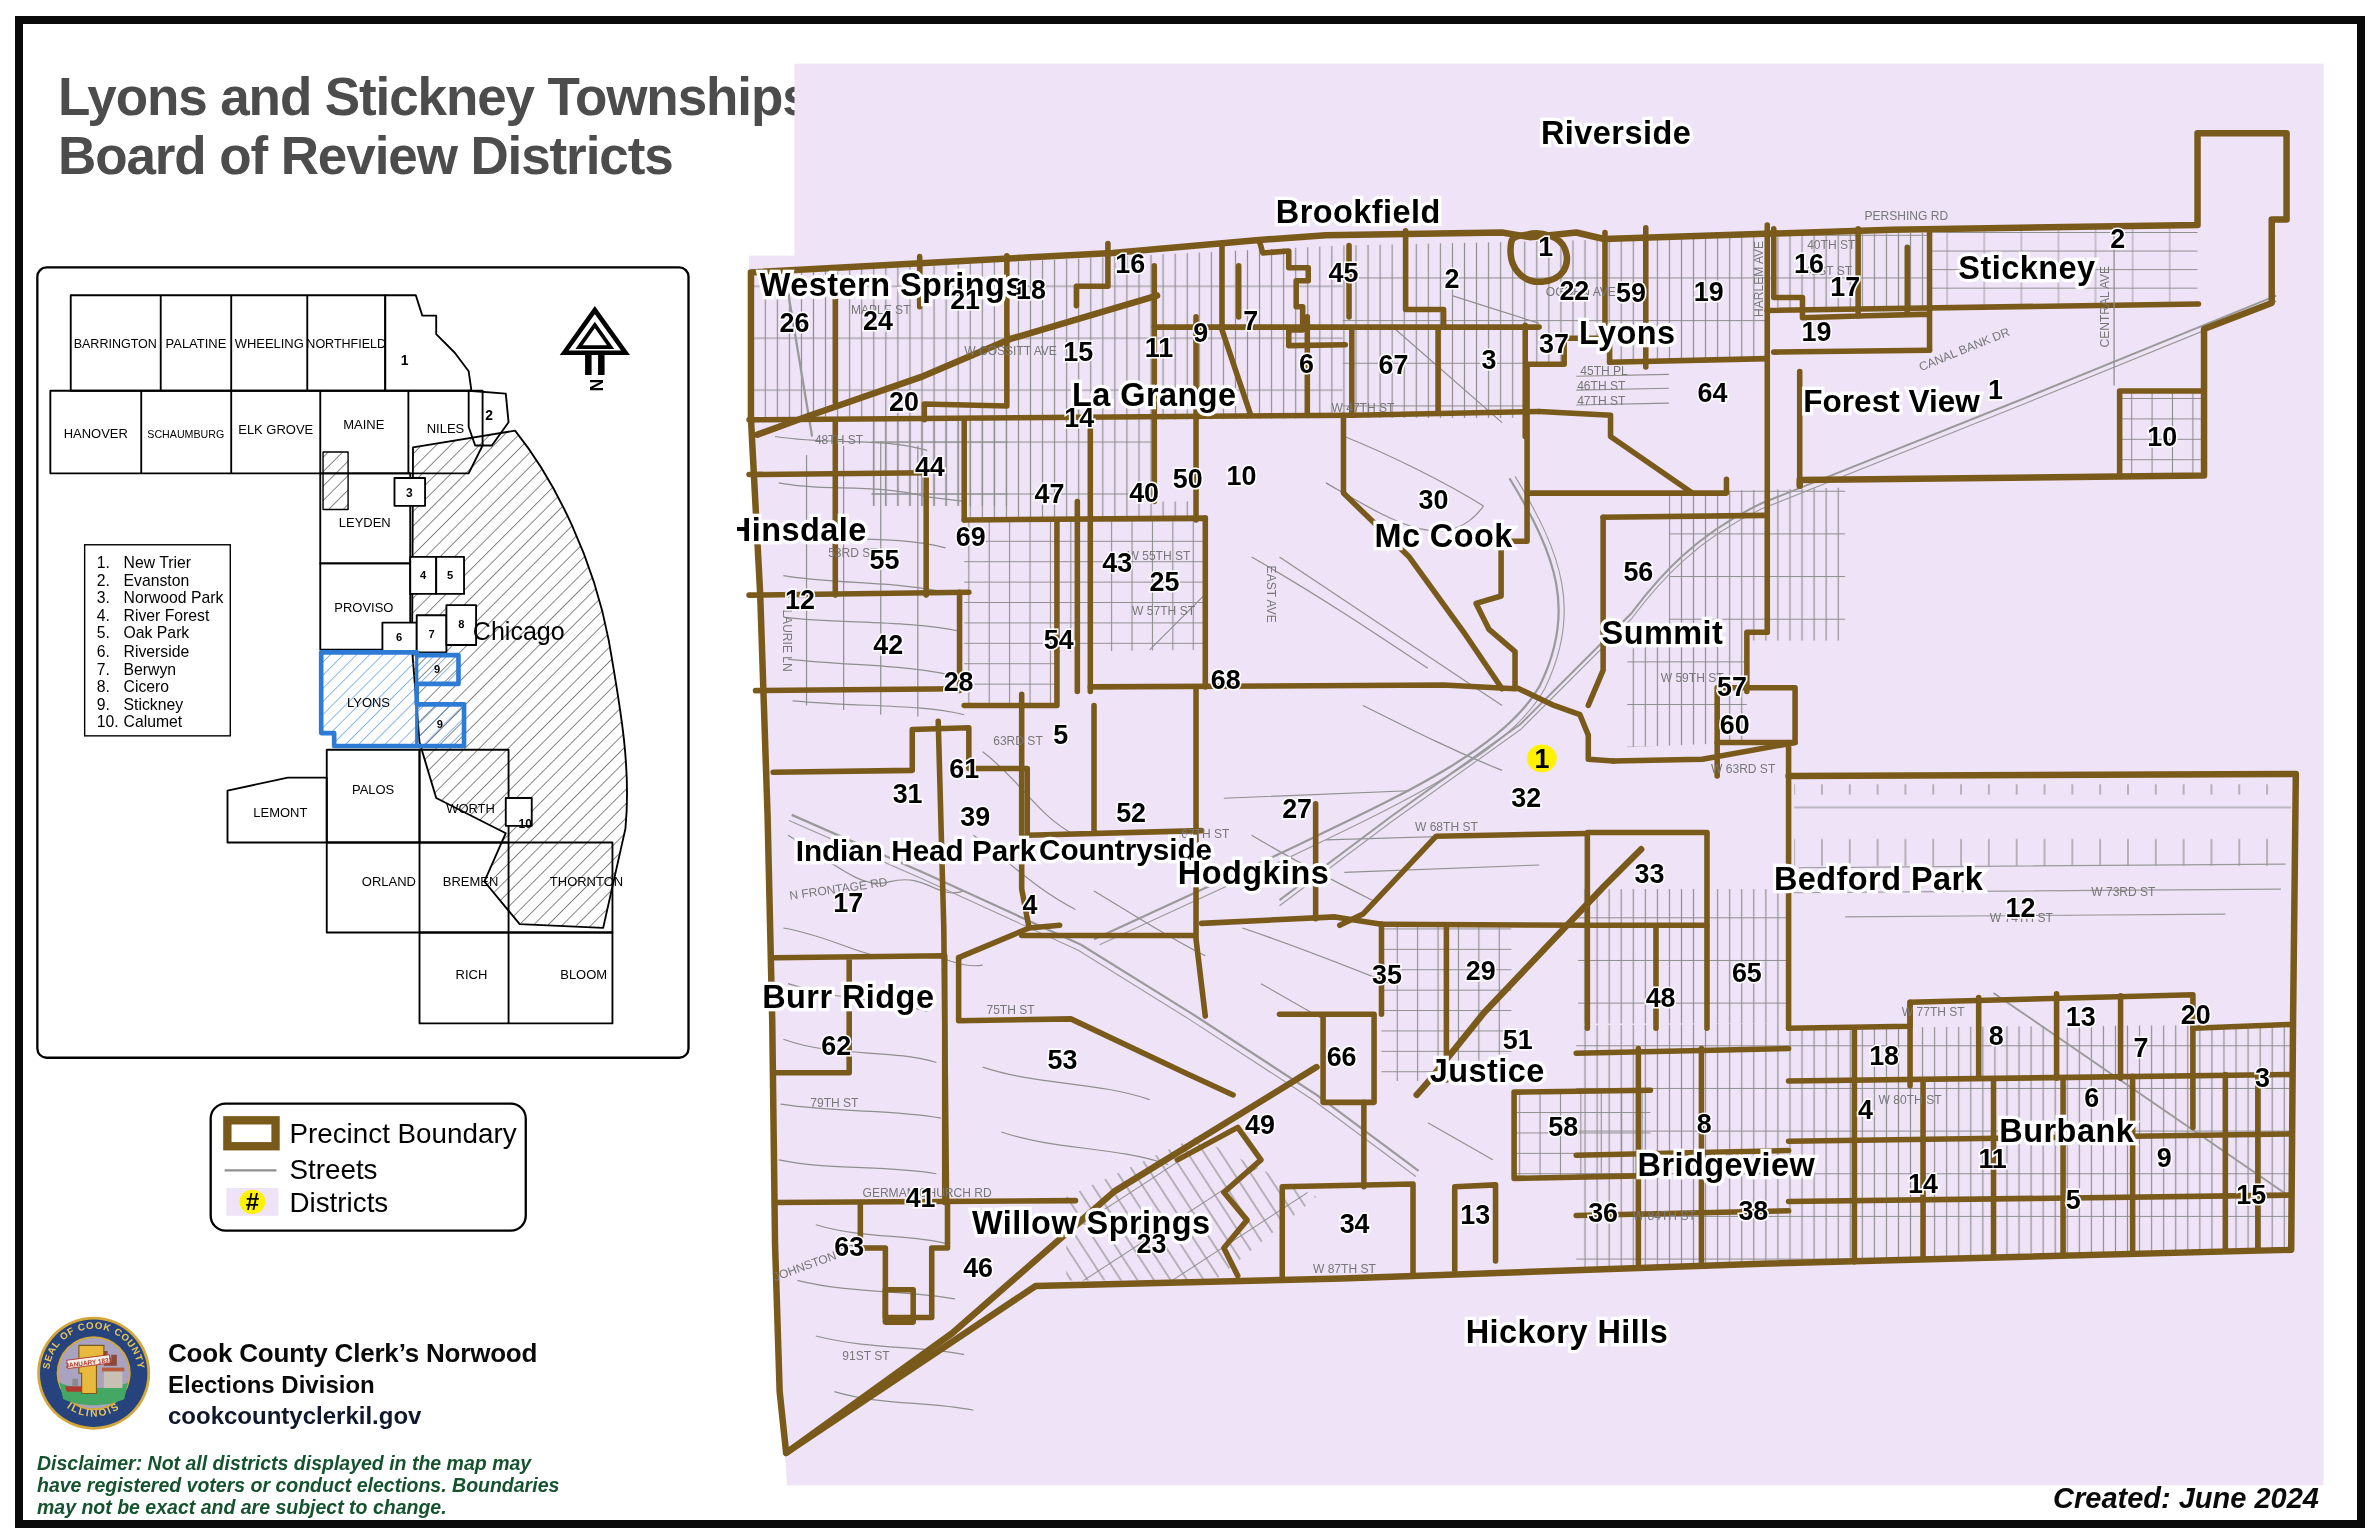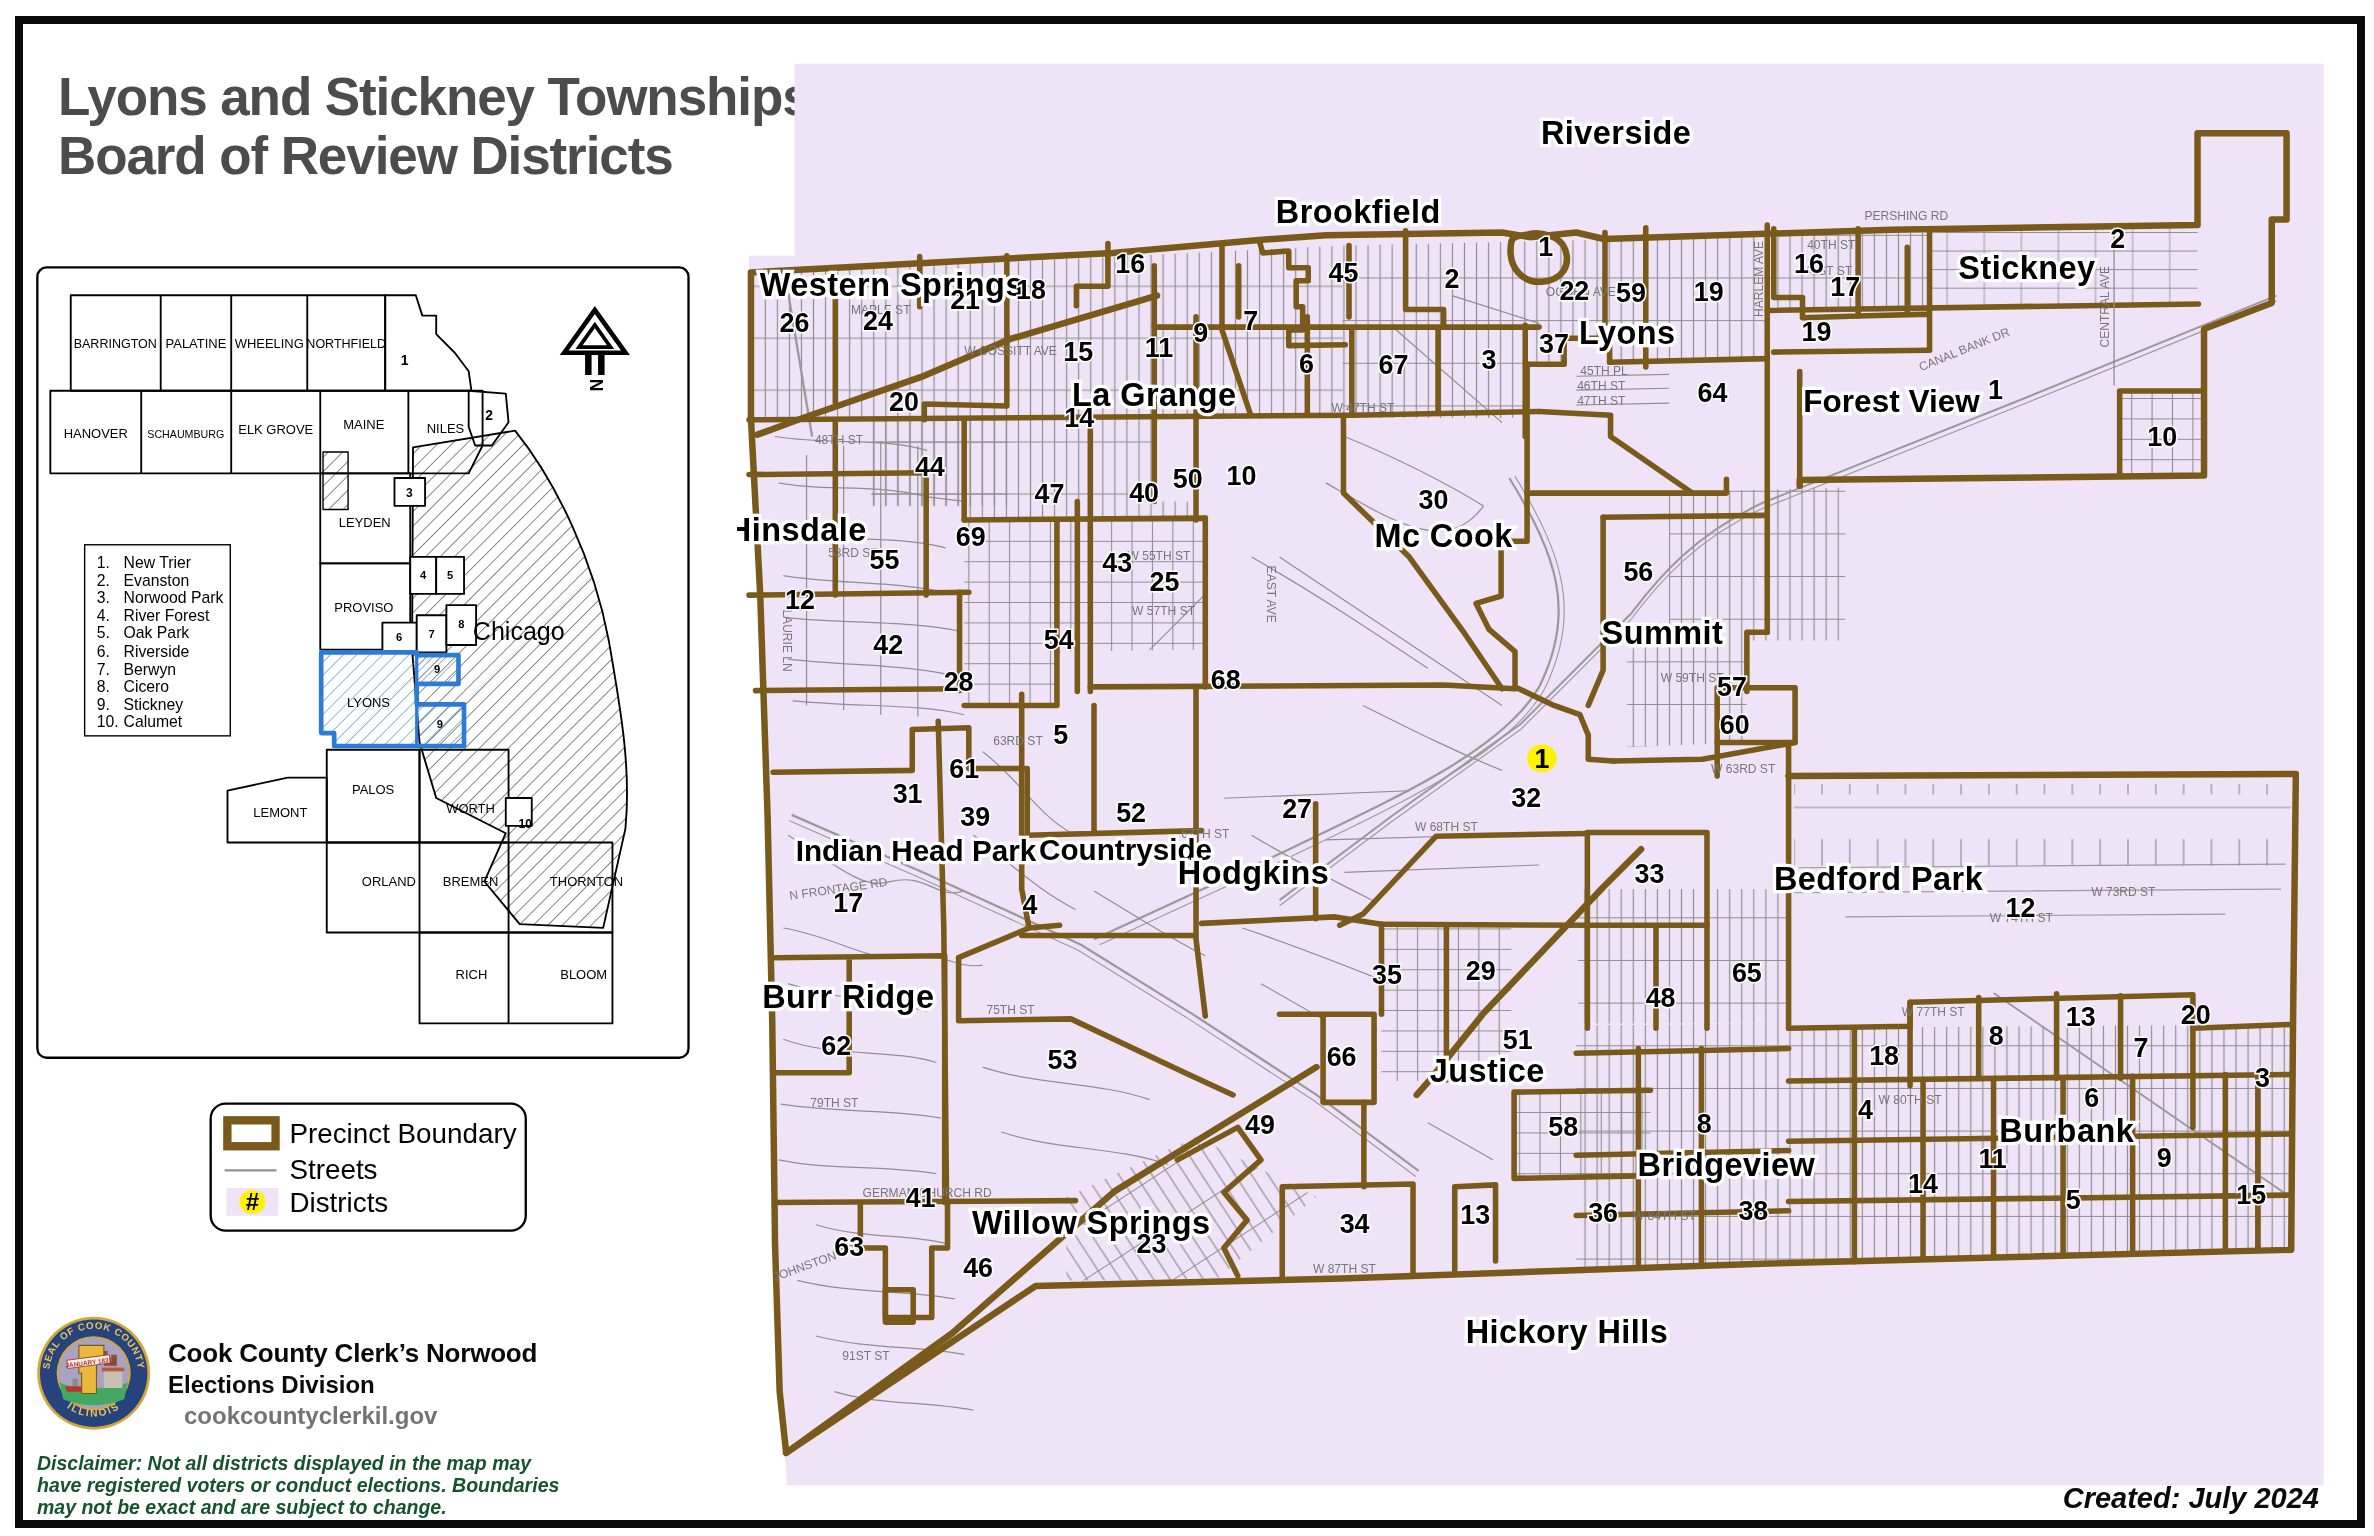--- a/index.html
+++ b/index.html
@@ -819,17 +819,17 @@
 <path id="sealbot" d="M60,1504 A48,48 0 0,0 142,1504" fill="none"></path>
 <text font-size="10.5" font-weight="bold" fill="#e8c559" letter-spacing="0.8" text-anchor="middle"><textPath href="#sealtop" startOffset="50%">SEAL OF COOK COUNTY</textPath></text>
 <text font-size="11" font-weight="bold" fill="#e8c559" letter-spacing="2" text-anchor="middle"><textPath href="#sealbot" startOffset="50%">ILLINOIS</textPath></text>
 </g>
 </svg>
 
 <div class="abs" style="left:168px;top:1338px;font-size:26px;font-weight:900;color:#0a0a0a;letter-spacing:-0.2px;">Cook County Clerk’s Norwood</div>
 
 <div class="abs" style="left:168px;top:1371px;font-size:24px;font-weight:900;color:#0a0a0a;">Elections Division</div>
 
-<div class="abs" style="left:168px;top:1402px;font-size:24px;font-weight:900;color:#737373;margin-left:16px;">cookcountyclerkil.gov</div>
+<div class="abs" style="left:168px;top:1402px;font-size:24px;font-weight:900;color:#0f172a;">cookcountyclerkil.gov</div>
 
 <div class="abs" style="left:37px;top:1452px;font-size:19.5px;font-weight:bold;font-style:italic;color:#14532d;line-height:22px;">Disclaimer: Not all districts displayed in the map may<br>have registered voters or conduct elections. Boundaries<br>may not be exact and are subject to change.</div>
 
-<div class="abs" style="left:1948px;top:1482px;width:371px;text-align:right;font-size:29px;font-weight:bold;font-style:italic;color:#0a0a0a;">Created: July 2024</div>
+<div class="abs" style="left:1948px;top:1482px;width:371px;text-align:right;font-size:29px;font-weight:bold;font-style:italic;color:#0a0a0a;">Created: June 2024</div>
 
 </body></html>

